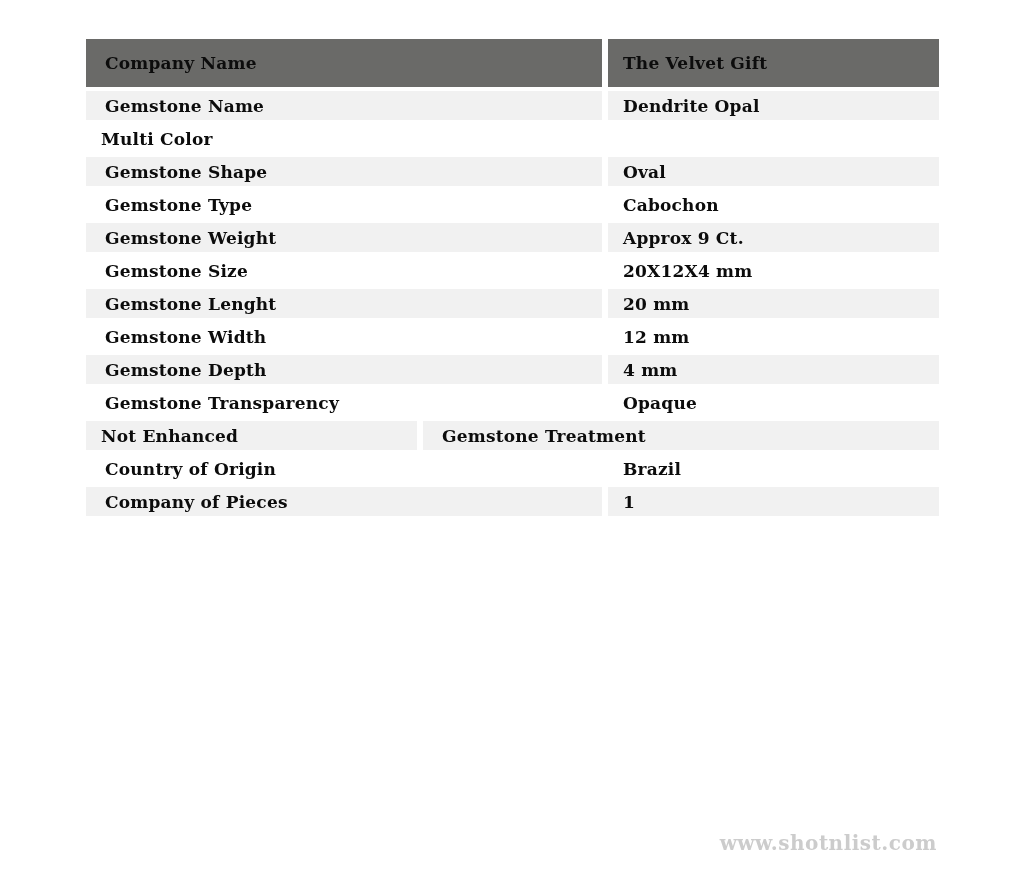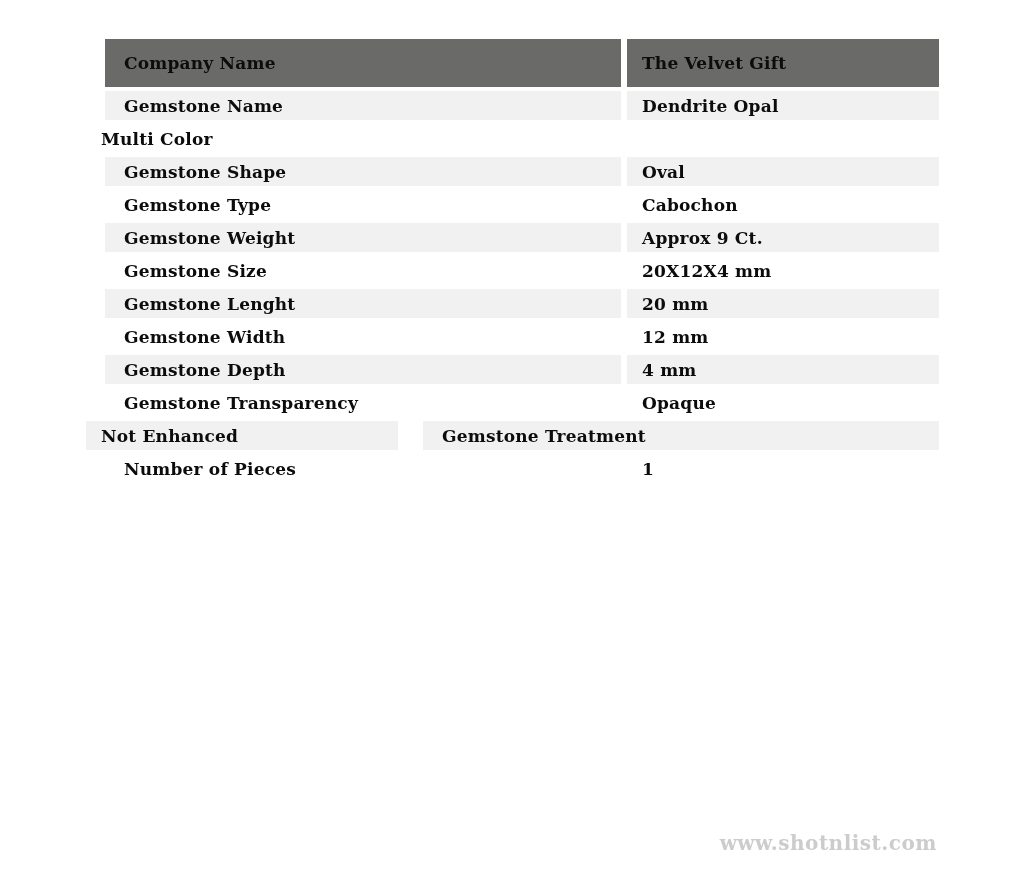--- a/index.html
+++ b/index.html
@@ -48,21 +48,20 @@
     color: var(--text, #0c0c0c);
     letter-spacing: 0.2px;
     white-space: nowrap;
     overflow: hidden;
   }
   .cell.label {
     width: 516px;
     flex: 0 0 516px;
     padding-left: 19px;
     box-sizing: border-box;
-    margin-left: 19px;
   }
   .cell.value {
     flex: 1 1 auto;
     padding-left: 15px;
     box-sizing: border-box;
   }
   .watermark {
     position: absolute;
     top: 831px;
     right: 87px;
@@ -131,22 +130,26 @@
     <div class="cell label">Gemstone Transparency</div>
     <div class="cell value">Opaque</div>
   </div>
 
   <div class="spec-row">
     <div class="cell value">Not Enhanced</div>
     <div class="cell label">Gemstone Treatment</div>
   </div>
 
 
+  <div class="spec-row">
+    <div class="cell label">Country of Origin</div>
+    <div class="cell value">Brazil</div>
+  </div>
 
   <div class="spec-row">
-    <div class="cell label">Number of Pieces</div>
+    <div class="cell label">Company of Pieces</div>
     <div class="cell value">1</div>
   </div>
 </div>
 
   <div class="watermark">www.shotnlist.com</div>
 
 </div>
 
 </body></html>

